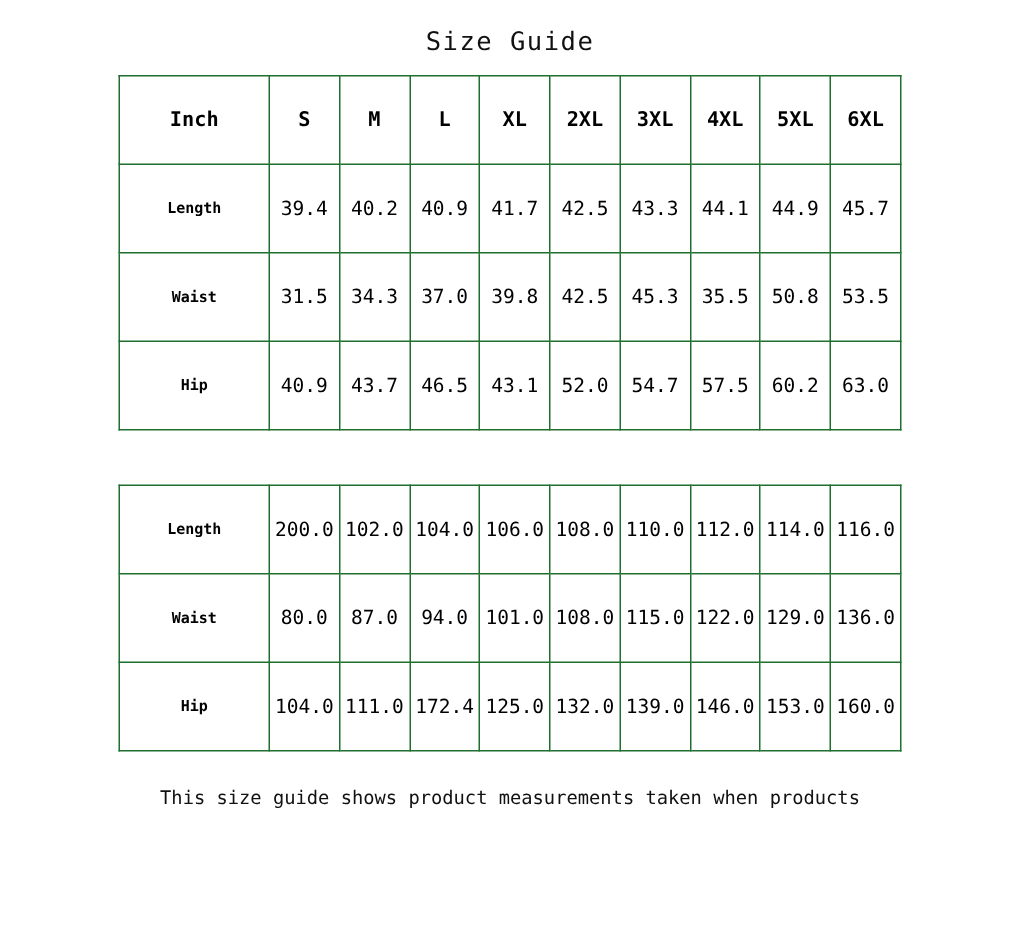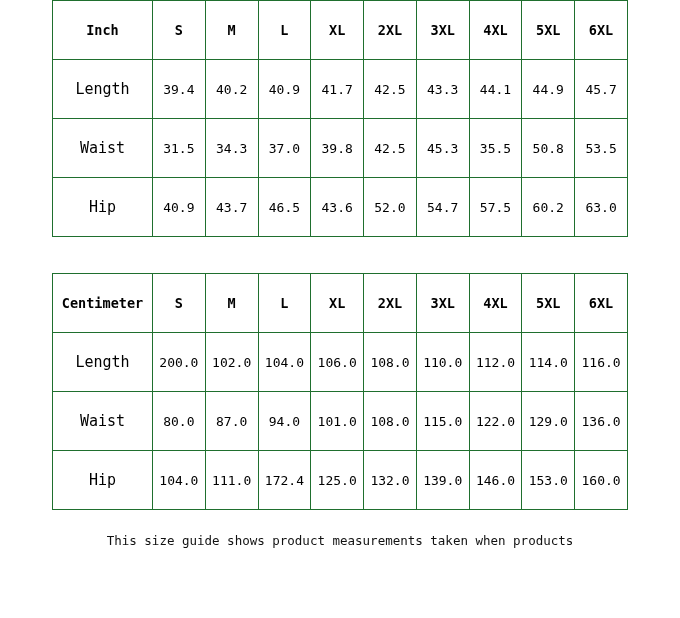--- a/index.html
+++ b/index.html
@@ -23,42 +23,42 @@
   .title {
     text-align: center;
     font-size: 17px;
     letter-spacing: 1px;
     color: #111111;
     padding-top: 18px;
     padding-bottom: 12px;
     font-family: "DejaVu Sans Mono", monospace;
   }
   table.size-table {
-    width: 576px;
+    width: 522px;
     margin: 0 auto;
     border-collapse: collapse;
     table-layout: fixed;
   }
   table.size-table td {
     border: 1px solid #1f6f2e;
     text-align: center;
     vertical-align: middle;
     height: 56px;
     font-size: 13px;
     color: #000000;
     font-family: "DejaVu Sans Mono", monospace;
     background: #ffffff;
   }
   table.size-table td.head-cell {
     font-weight: bold;
     font-size: 13.5px;
   }
   table.size-table td.row-label {
-    font-weight: normal;
-    font-size: 15px;
+    font-weight: bold;
+    font-size: 10px;
   }
   table.size-table td.unit-cell {
     font-weight: bold;
     font-size: 13.5px;
   }
   table.size-table col.first-col {
     width: 100px;
   }
   .spacer {
     height: 36px;
@@ -75,20 +75,21 @@
   }
   .footnote div {
     white-space: nowrap;
   }
 </style>
 </head>
 <body>
 
 <div class="page">
 
+  <div class="title">Size Guide</div>
 
   <table class="size-table">
     <colgroup>
         <col class="first-col">
         <col>
         <col>
         <col>
         <col>
         <col>
         <col>
@@ -131,21 +132,21 @@
         <td>45.3</td>
         <td>35.5</td>
         <td>50.8</td>
         <td>53.5</td>
       </tr>
       <tr>
         <td class="row-label">Hip</td>
         <td>40.9</td>
         <td>43.7</td>
         <td>46.5</td>
-        <td>43.6</td>
+        <td>43.1</td>
         <td>52.0</td>
         <td>54.7</td>
         <td>57.5</td>
         <td>60.2</td>
         <td>63.0</td>
       </tr>
     </tbody>
   </table>
 
   <div class="spacer"></div>
@@ -157,32 +158,20 @@
         <col>
         <col>
         <col>
         <col>
         <col>
         <col>
         <col>
         <col>
       </colgroup>
     <tbody>
-      <tr>
-        <td class="unit-cell">Centimeter</td>
-        <td class="head-cell">S</td>
-        <td class="head-cell">M</td>
-        <td class="head-cell">L</td>
-        <td class="head-cell">XL</td>
-        <td class="head-cell">2XL</td>
-        <td class="head-cell">3XL</td>
-        <td class="head-cell">4XL</td>
-        <td class="head-cell">5XL</td>
-        <td class="head-cell">6XL</td>
-      </tr>
       <tr>
         <td class="row-label">Length</td>
         <td>200.0</td>
         <td>102.0</td>
         <td>104.0</td>
         <td>106.0</td>
         <td>108.0</td>
         <td>110.0</td>
         <td>112.0</td>
         <td>114.0</td>

